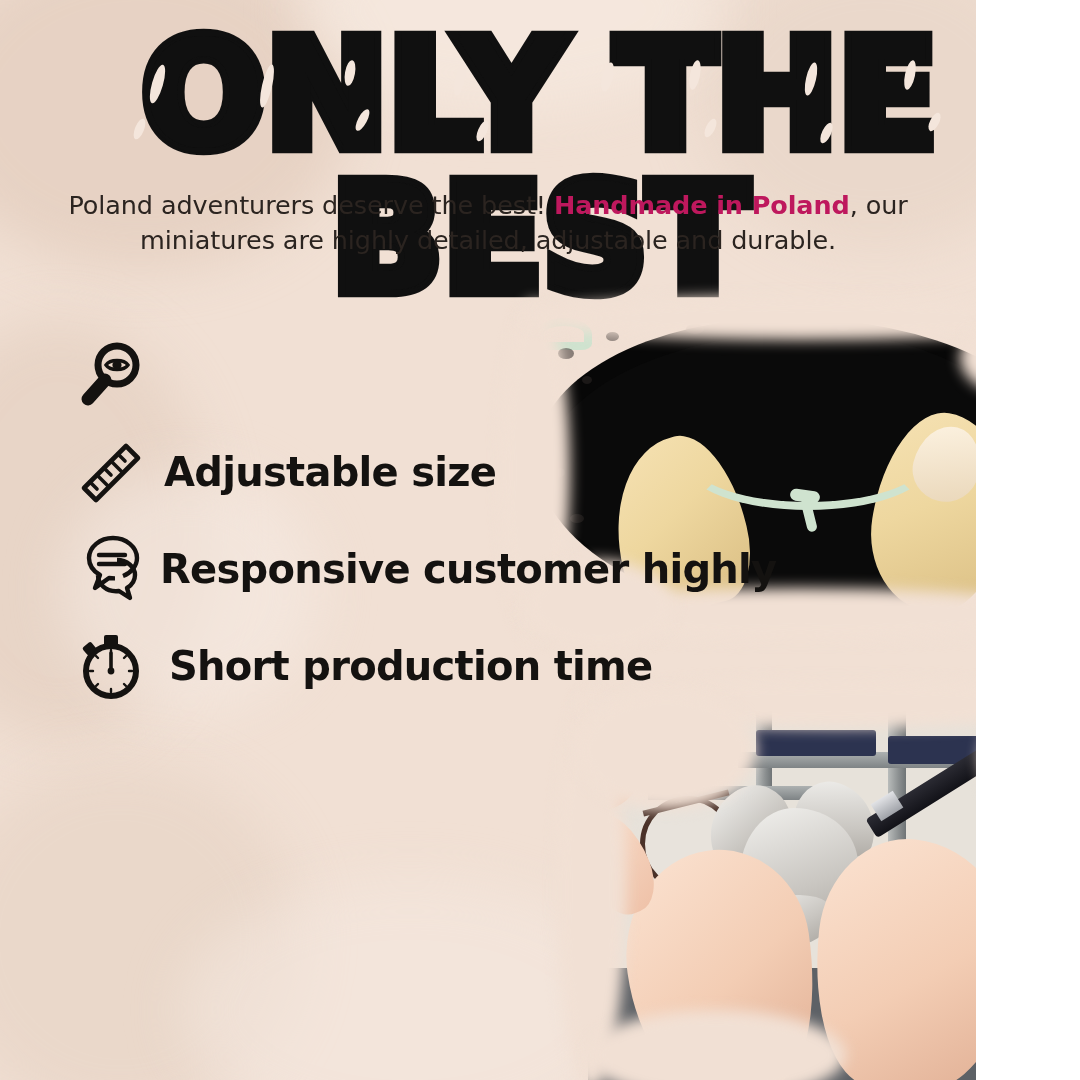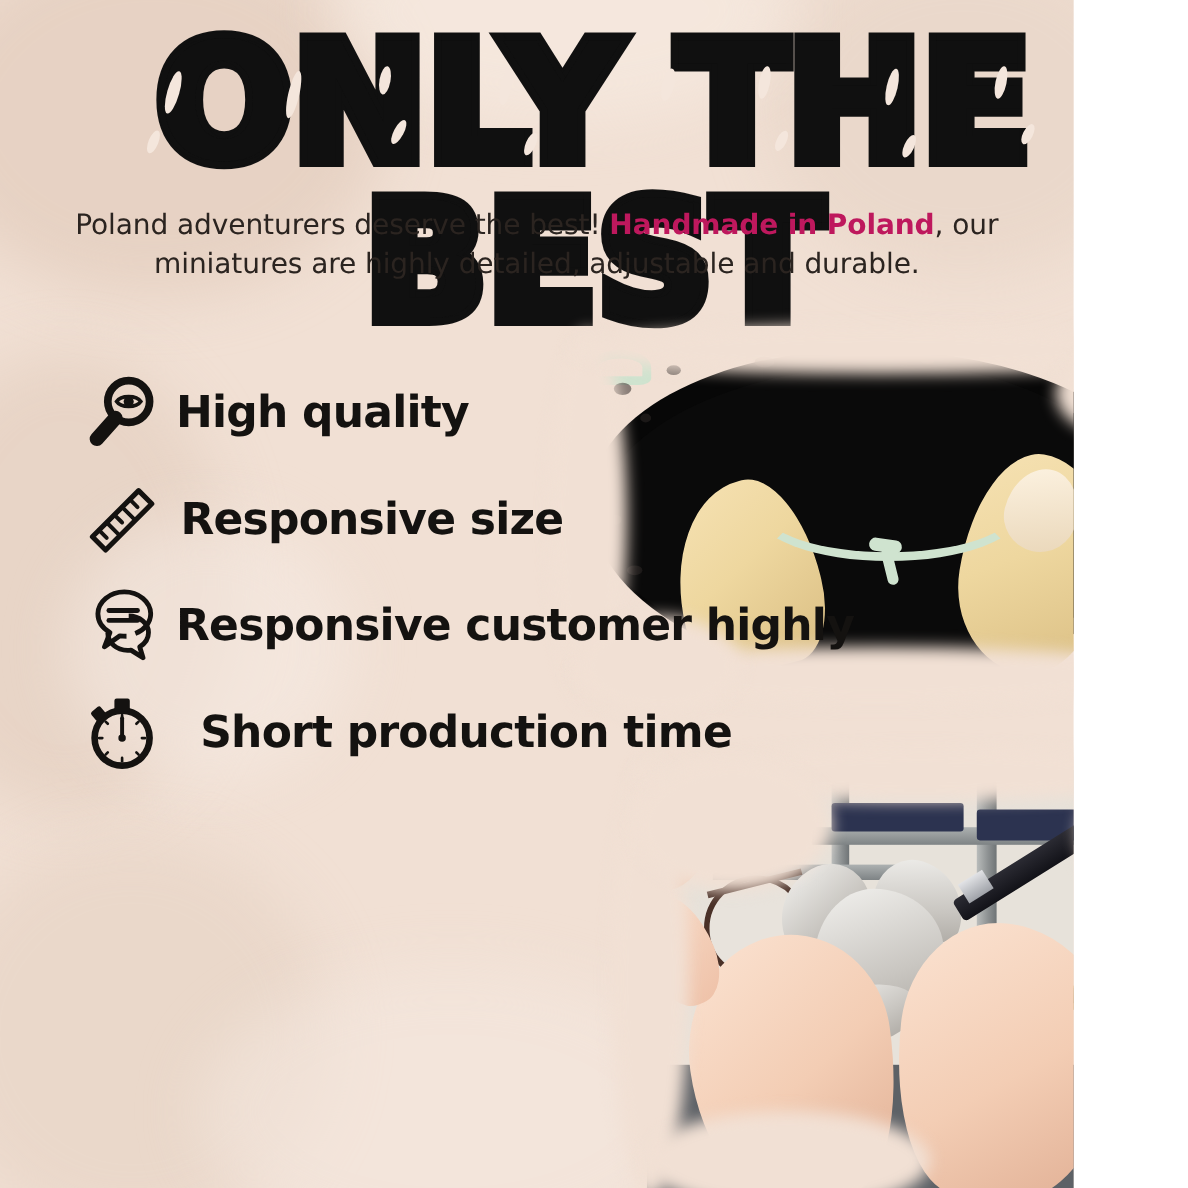--- a/index.html
+++ b/index.html
@@ -328,21 +328,21 @@
     font-size:40px;
     letter-spacing:-.018em;
     color:#141210;
     white-space:nowrap;
   }
   
   #feature-0 .lbl { margin-left:2px; }
   #feature-1 .lbl { margin-left:8px; }
   #feature-2 .lbl { margin-left:6px; }
   #feature-3 .lbl { margin-left:2px; }
-  #feature-4 .lbl { margin-left:24px; }
+  #feature-4 .lbl { margin-left:11px; }
   #feature-5 .lbl { margin-left:4px; }
 </style>
 </head>
 <body>
 
 <div id="poster">
 
   <div class="tex tex-a"></div>
   <div class="tex tex-b"></div>
   <div class="tex tex-c"></div>
@@ -456,40 +456,39 @@
 
     <div class="feature" id="feature-0">
       <span class="ico">
         <svg width="72" height="72" viewBox="0 0 72 72" fill="none">
           <circle cx="43" cy="26" r="19" stroke="#141210" stroke-width="7"></circle>
           <path d="M31 41 L14 60" stroke="#141210" stroke-width="13" stroke-linecap="round"></path>
           <path d="M32 26c4-6 18-6 22 0-4 6-18 6-22 0z" stroke="#141210" stroke-width="3.4" fill="none"></path>
           <circle cx="43" cy="26" r="4.6" fill="#141210"></circle>
         </svg>
       </span>
-      <span class="lbl">High quality</span>
     </div>
 
 
     <div class="feature" id="feature-2">
       <span class="ico">
         <svg width="72" height="72" viewBox="0 0 72 72" fill="none">
           <g stroke="#141210" stroke-width="4.6" fill="none" stroke-linejoin="round">
             <path d="M10 52 L52 10 L64 22 L22 64 Z"></path>
           </g>
           <g stroke="#141210" stroke-width="3.6" stroke-linecap="round">
             <path d="M16 46 l7 7"></path>
             <path d="M23 39 l11 11"></path>
             <path d="M30 32 l7 7"></path>
             <path d="M37 25 l11 11"></path>
             <path d="M44 18 l7 7"></path>
           </g>
         </svg>
       </span>
-      <span class="lbl">Responsive size</span>
+      <span class="lbl">Adjustable size</span>
     </div>
 
     <div class="feature" id="feature-3">
       <span class="ico">
         <svg width="74" height="74" viewBox="0 0 74 74" fill="none">
           <path d="M50 44c8-3 14-10 14-18 0-11-11-20-24-20S16 15 16 26c0 7 4 13 11 17l-5 13 14-10c2 .3 4 .4 6 .4" stroke="#141210" stroke-width="4.4" fill="none" stroke-linejoin="round"></path>
           <path d="M26 23 h26" stroke="#141210" stroke-width="4.4" stroke-linecap="round"></path>
           <path d="M26 32 h26" stroke="#141210" stroke-width="4.4" stroke-linecap="round"></path>
           <path d="M44 28c10 0 18 7 18 15 0 5-3 10-8 13l3 10-11-7c-1 .2-2 .2-3 .2-10 0-18-7-18-16" stroke="#141210" stroke-width="4.4" fill="none" stroke-linejoin="round"></path>
         </svg>

